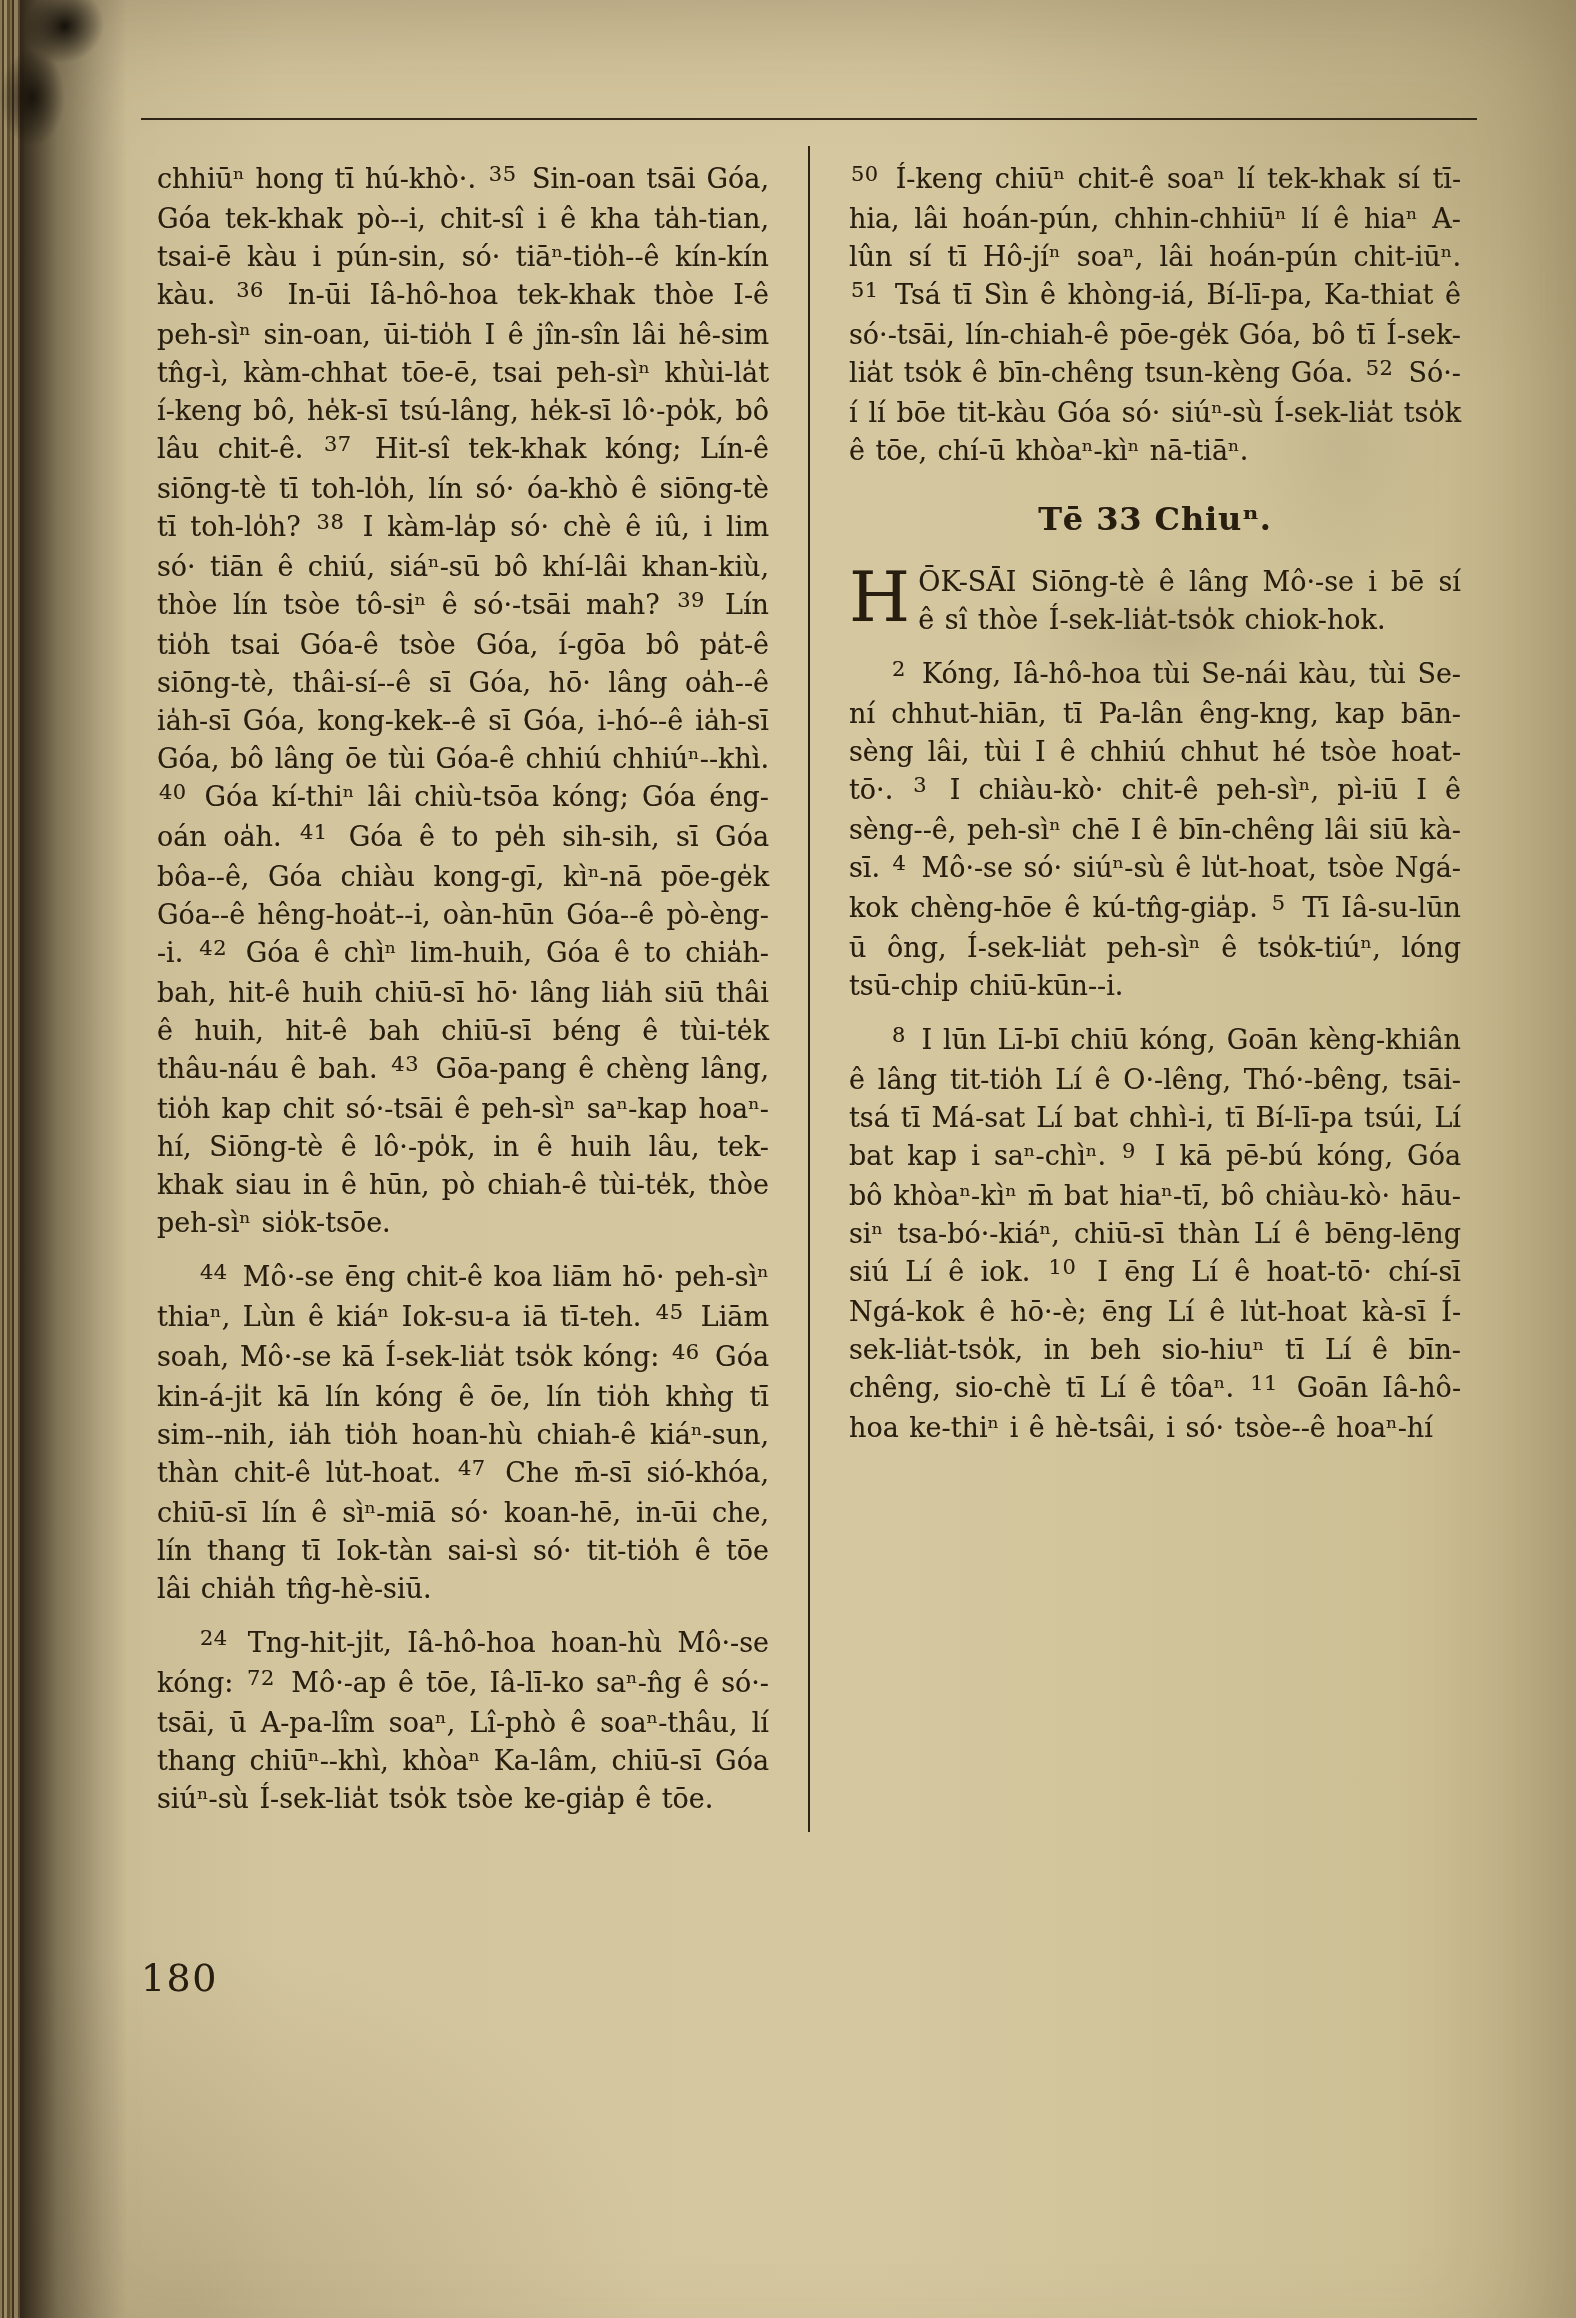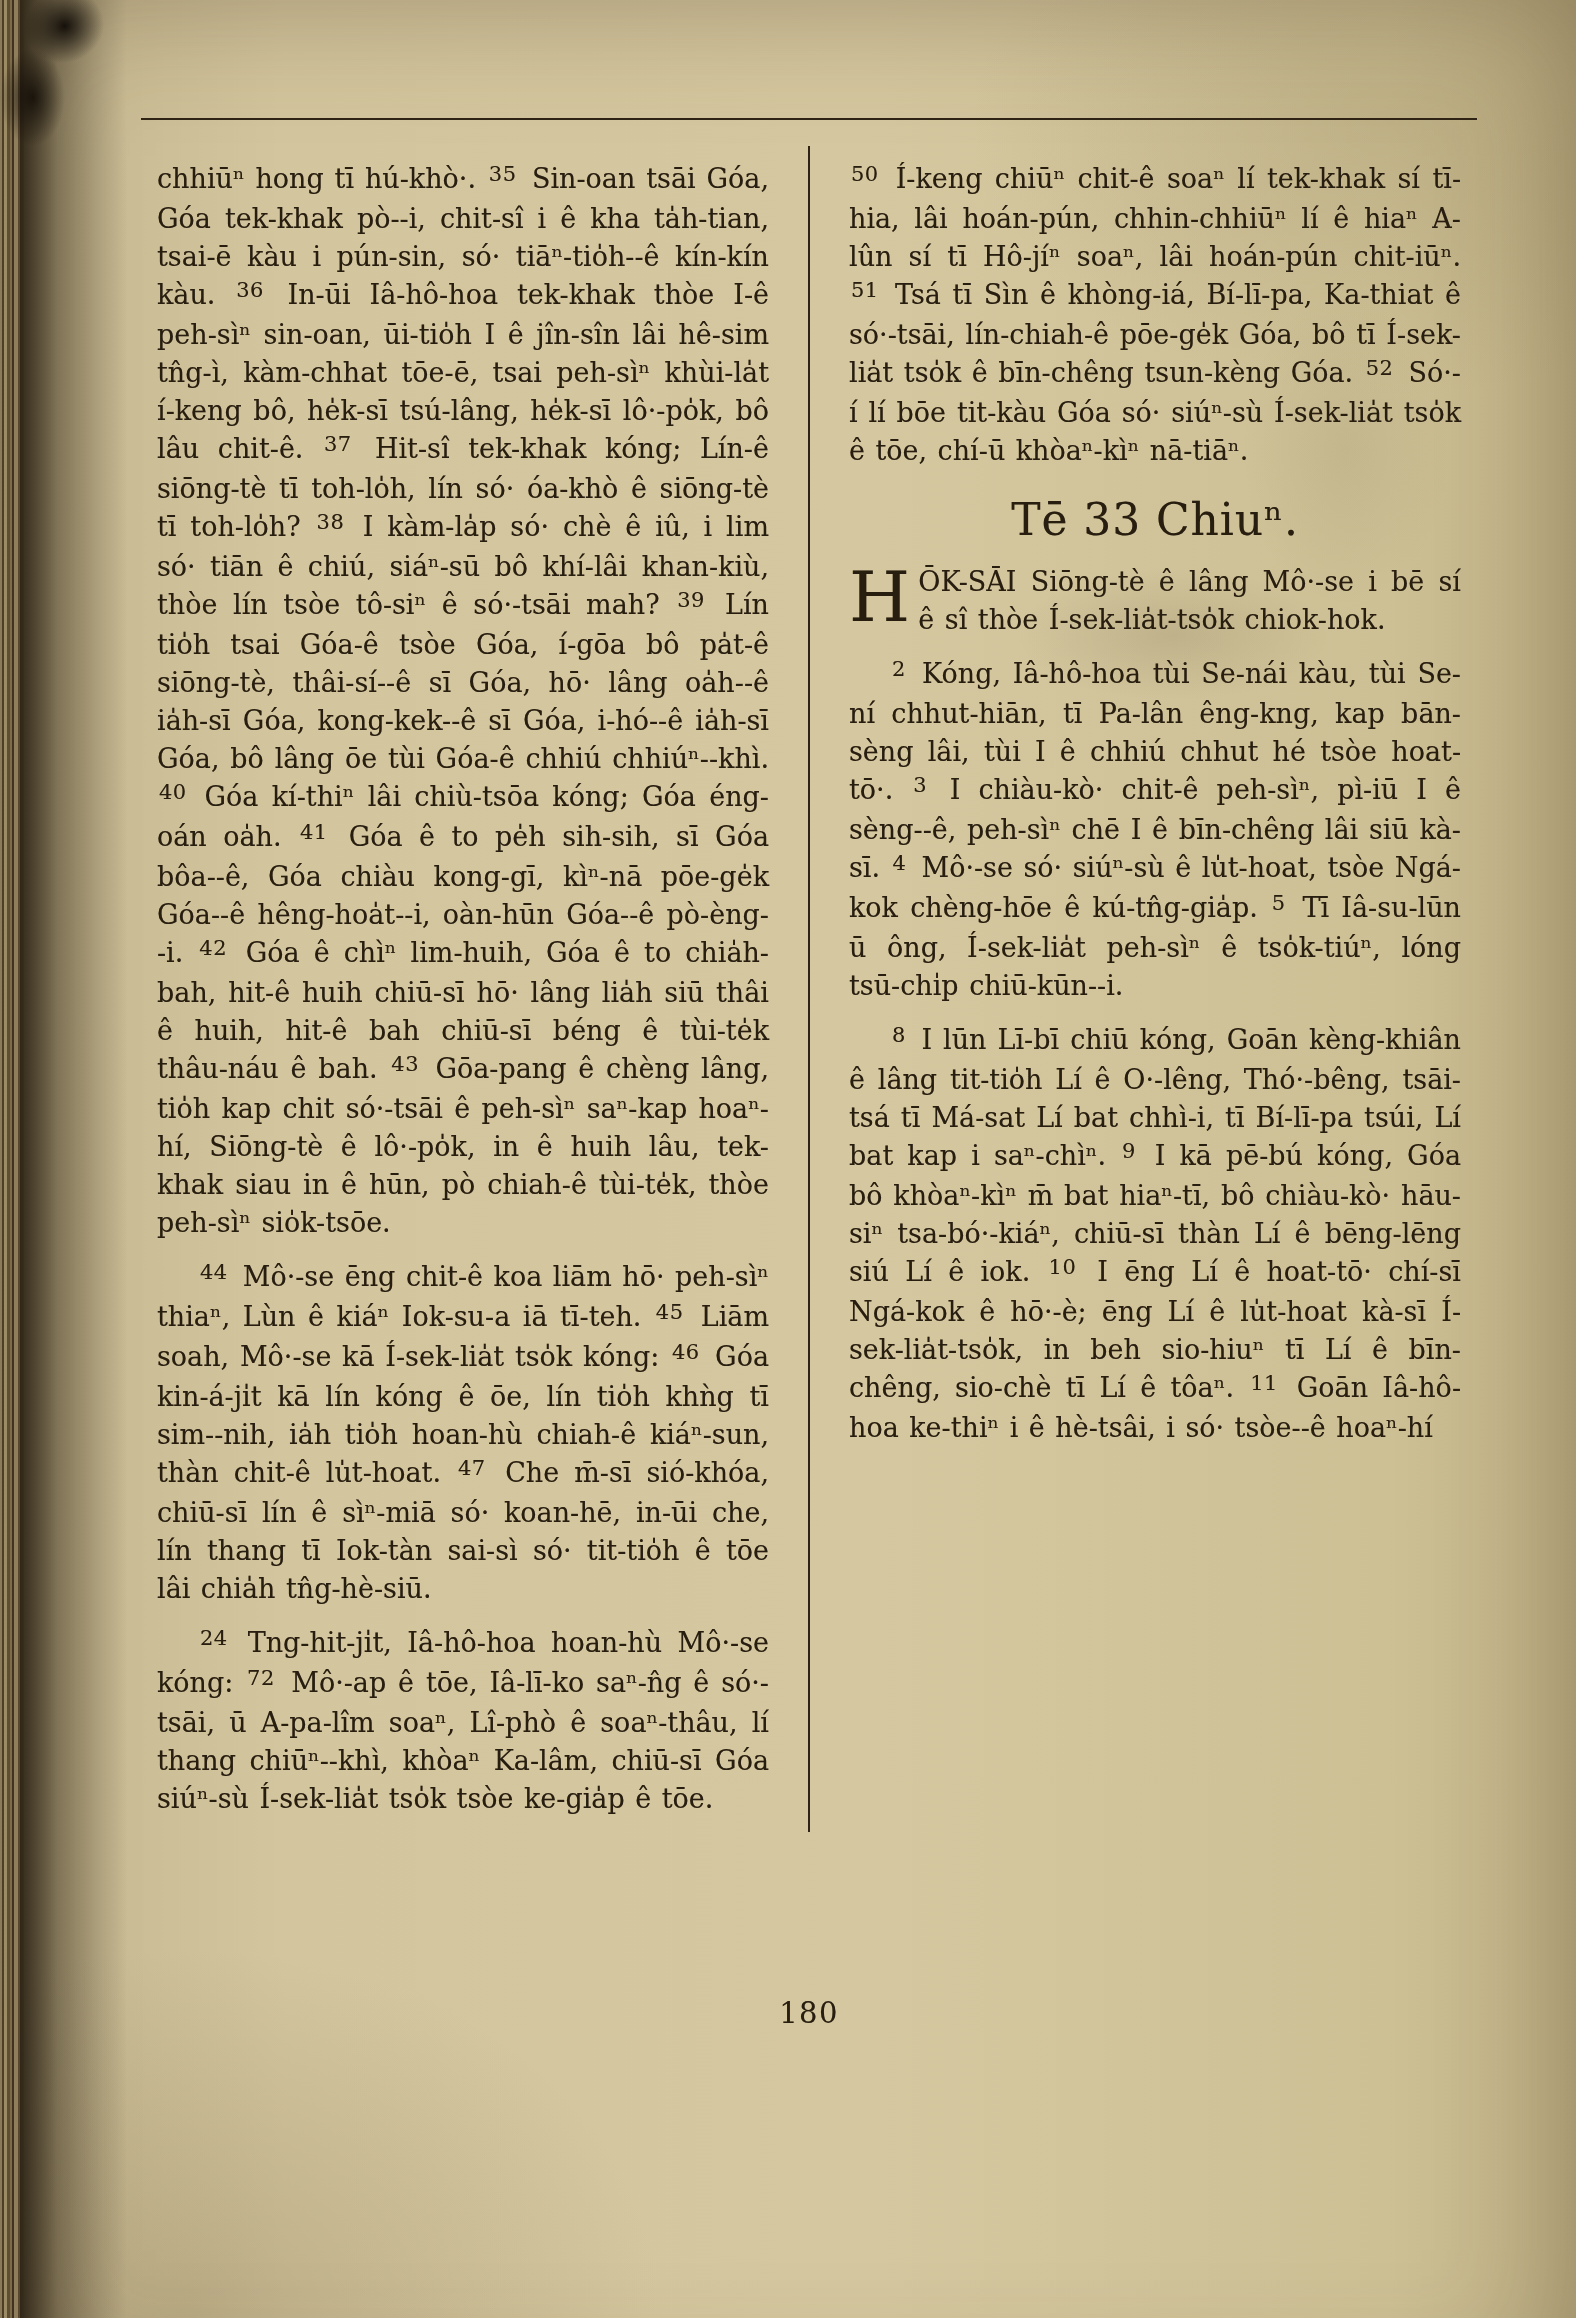--- a/index.html
+++ b/index.html
@@ -115,40 +115,40 @@
   .verse-para.indent { text-indent: 41px; }
   .verse-num {
     font-size: 21px;
     position: relative;
     top: -7px;
     padding: 0 4.6px 0 1.9px;
     letter-spacing: 0.5px;
   }
   .chapter-heading {
     text-align: center;
-    font-weight: normal;
-    font-size: 44px;
+    font-weight: bold;
+    font-size: 32px;
     line-height: 43px;
     margin: 28px 0 21.3px 0;
     letter-spacing: 0.9px;
     text-shadow: 0 0 0.5px rgba(40,30,16,0.45);
   }
   .dropcap {
     float: left;
     font-size: 70px;
     line-height: 63px;
     margin: 3.7px 8.3px -2.8px 0;
   }
   .page-number {
     position: absolute;
-    top: 1996px;
+    top: 1956px;
     left: 141px;
     width: 1336px;
-    text-align: center;
-    font-size: 29px;
+    text-align: left;
+    font-size: 38px;
     letter-spacing: 1.4px;
     text-shadow: 0 0 0.5px rgba(40,30,16,0.40);
   }
 </style>
 </head>
 <body>
 
 <div class="page">
 
   <div class="smudge-1"></div>

